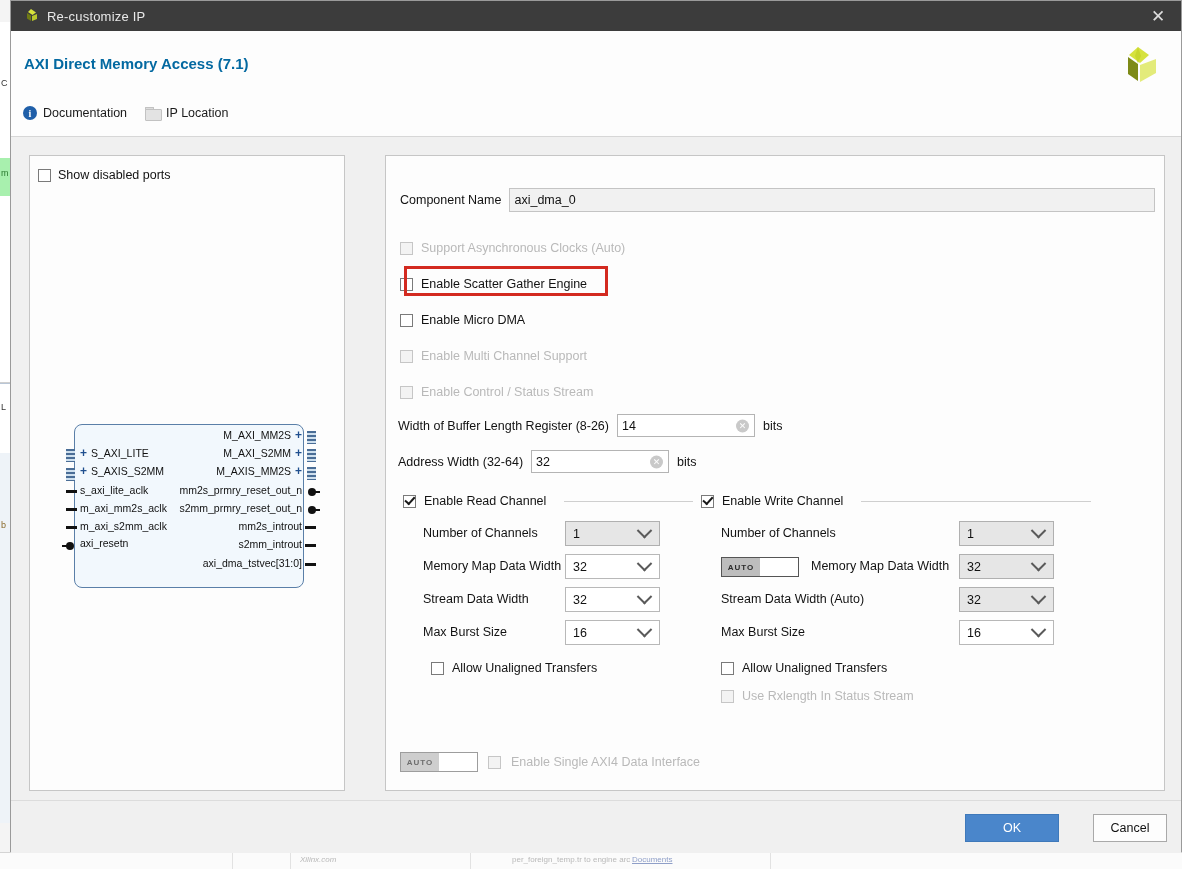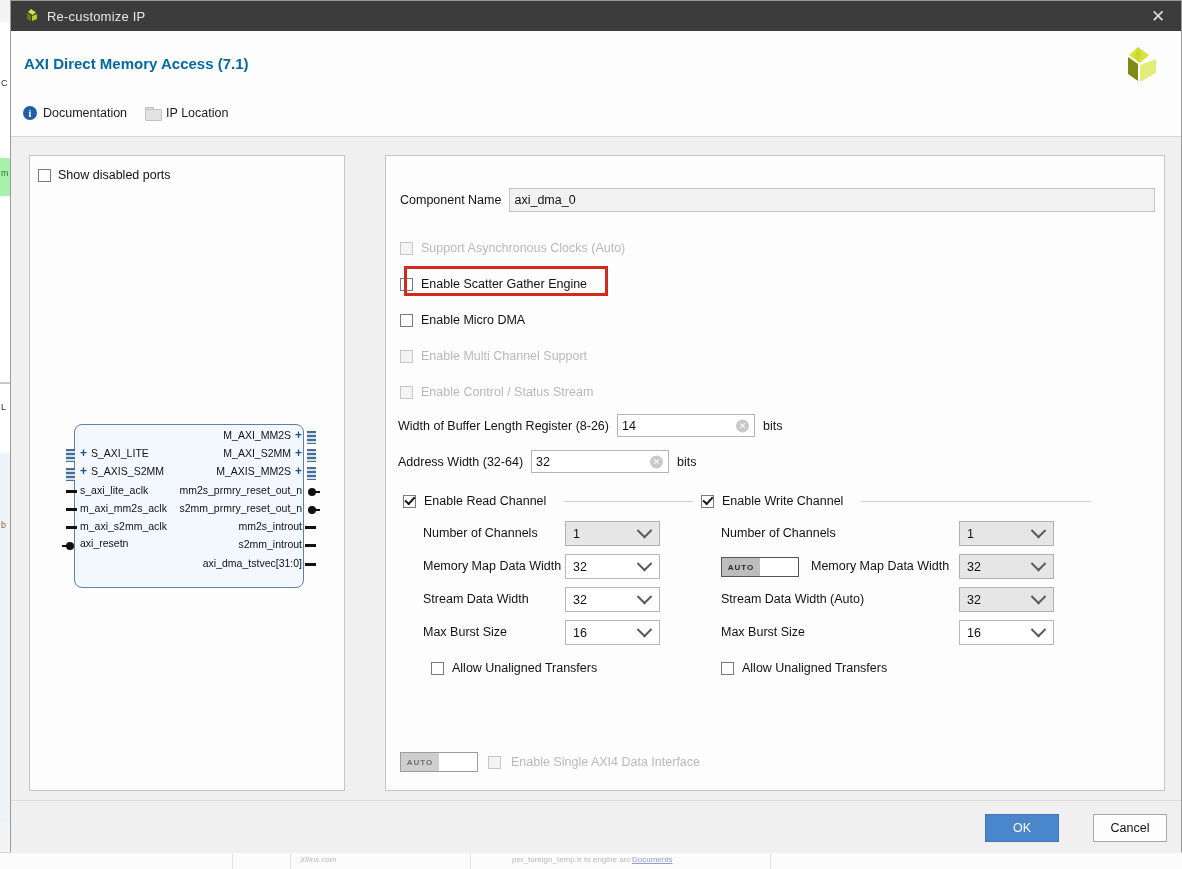--- a/index.html
+++ b/index.html
@@ -150,21 +150,21 @@
     position:absolute;left:4px;top:-11px;width:204px;height:30px;
     border:3px solid #d32a20;box-sizing:border-box;pointer-events:none;
   }
 
   
   #dlg-footer{position:absolute;left:0;right:0;top:799px;height:52px;background:#f0f0f0;border-top:1px solid #dcdcdc;}
   .btn{
     position:absolute;top:13px;height:28px;box-sizing:border-box;
     display:flex;align-items:center;justify-content:center;font-size:12.5px;
   }
-  #ok-btn{right:122px;width:74px;background:#4a86cb;border:1px solid #3f79ba;color:#fff;}
+  #ok-btn{right:122px;width:94px;background:#4a86cb;border:1px solid #3f79ba;color:#fff;}
   #cancel-btn{right:14px;width:74px;background:#fdfdfd;border:1px solid #a9a9a9;color:#111;}
 </style>
 </head>
 <body>
 
 <div id="bg-left-strip">
   <div class="bgseg s1"></div>
   <div class="bgseg s2"></div>
   <div class="bgseg s3"></div>
   <div class="bgseg s4"></div>
@@ -442,20 +442,24 @@
             <span>16</span>
             <span class="chev"></span>
           </span>
         </div>
 
         <div class="row" style="margin-top:15px;margin-left:20px;">
           <span class="cbox"></span>
           <span class="lbl">Allow Unaligned Transfers</span>
         </div>
 
+        <div class="row" style="margin-top:14px;margin-left:20px;">
+          <span class="cbox disabled"></span>
+          <span class="lbl dis">Use Rxlength In Status Stream</span>
+        </div>
       </div>
 
       <div class="row" style="position:absolute;left:14px;top:596px;gap:10px;">
         <span class="autobtn dis">
           <span class="seg">AUTO</span>
         </span>
         <span class="cbox disabled"></span>
         <span class="lbl dis">Enable Single AXI4 Data Interface</span>
       </div>
 

